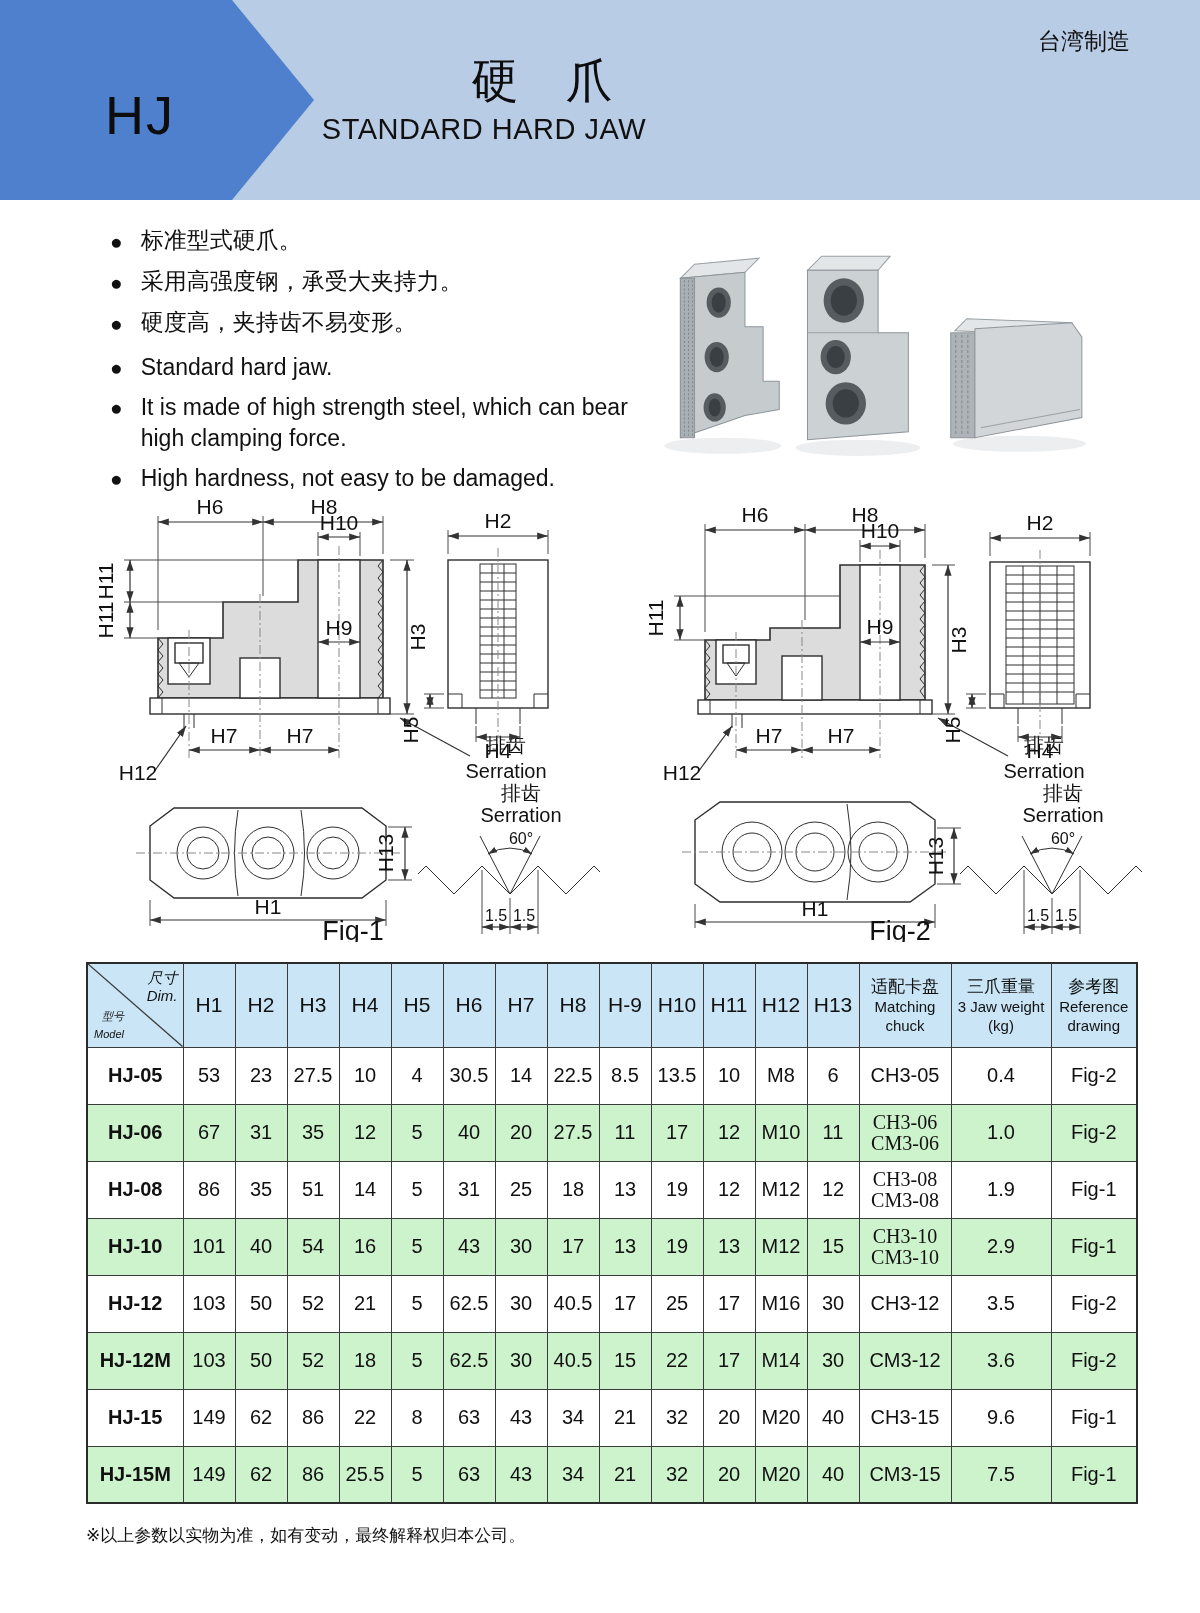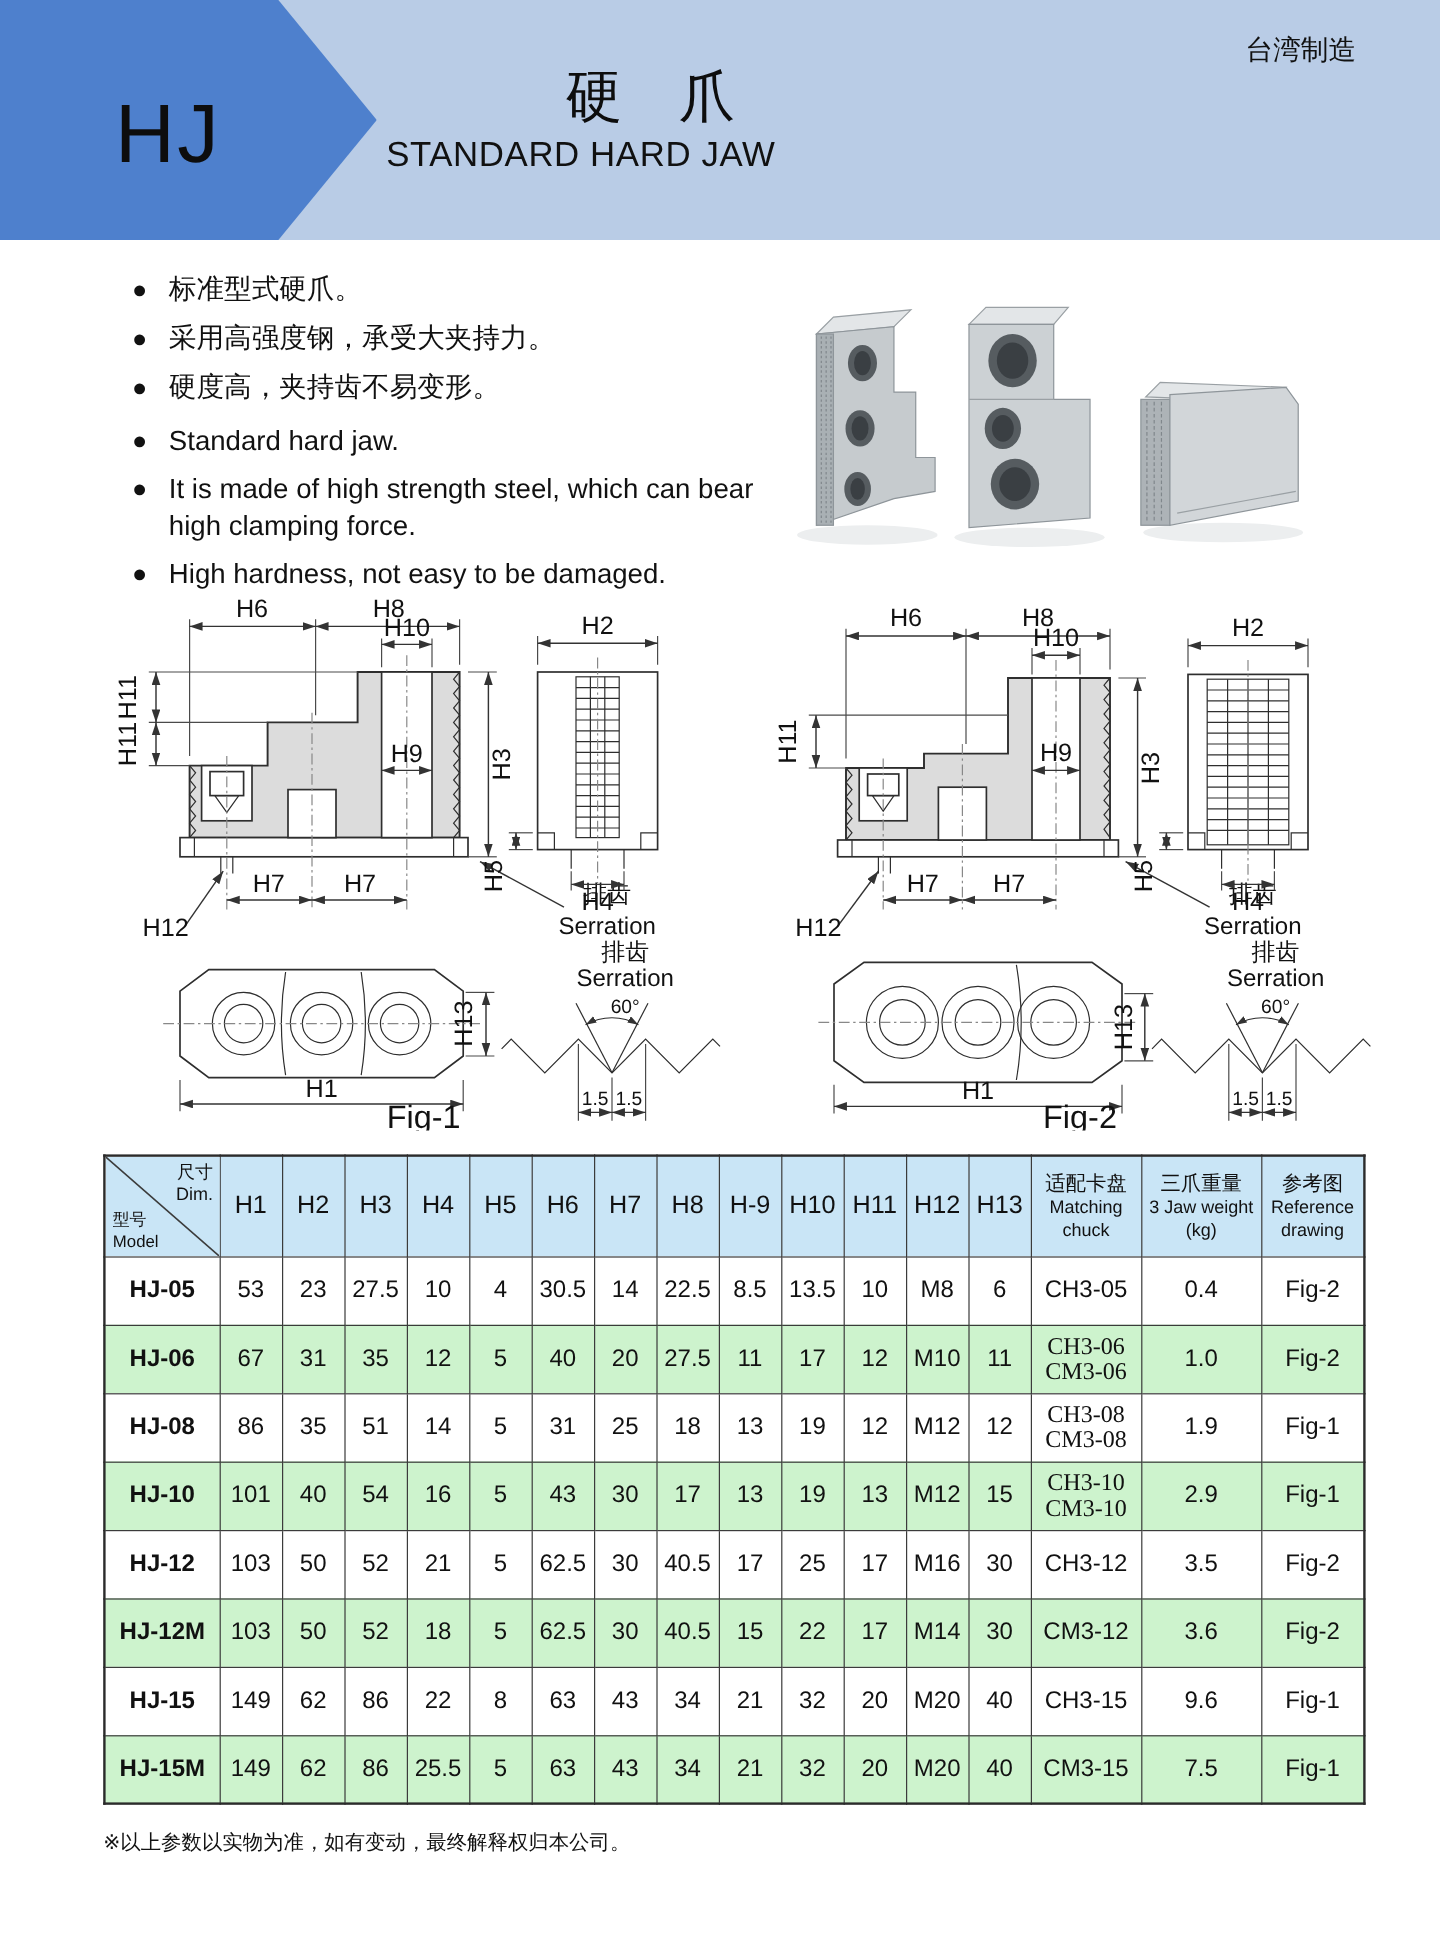--- a/index.html
+++ b/index.html
@@ -8,22 +8,22 @@
     position: relative;
     width: 1200px; height: 1613px;
     font-family: "Liberation Sans", "DejaVu Sans", sans-serif;
     color: #111;
     overflow: hidden;
   }
   
   .band { position:absolute; left:0; top:0; width:1200px; height:200px; background:#b9cce6; }
   .chev { position:absolute; left:0; top:0; width:314px; height:200px; background:#4e80cd;
           clip-path: polygon(0 0, 232px 0, 314px 100px, 232px 200px, 0 200px); }
-  .hj   { position:absolute; left:55px; top:72px; width:170px; text-align:center;
-          font-size:69px; font-weight:400; letter-spacing:2px; color:#0d0d0d; }
+  .hj   { position:absolute; left:55px; top:84px; width:170px; text-align:center;
+          font-size:54px; font-weight:400; letter-spacing:2px; color:#0d0d0d; }
   .title-cn { position:absolute; left:0; top:50px; width:1084px; text-align:center;
           font-size:47px; font-weight:400; color:#0d0d0d; }
   .title-en { position:absolute; left:0; top:113px; width:968px; text-align:center;
           font-size:29px; font-weight:500; letter-spacing:0.5px; }
   .made-in { position:absolute; right:70px; top:26px; font-size:23px; }
   
   .bullets { position:absolute; left:110px; font-size:23px; }
   .b-cn { top:226px; }
   .b-en { top:352px; width:560px; }
   .bullet-item { display:flex; align-items:flex-start; margin-bottom:9px; line-height:31px; }
@@ -53,24 +53,24 @@
   .dimh { font-size:21px; }
   .multi .cn { font-size:17px; line-height:21px; }
   .multi .en { font-size:15px; line-height:19px; }
   .spec tbody tr { height:57px; background:#fff; }
   .spec tbody tr.green { background:#cdf3cd; }
   .spec tbody tr.green th, .spec tbody tr.green td { background:#cdf3cd; }
   .spec tbody th { font-size:20px; font-weight:700; }
   .spec tbody td { font-size:20px; font-weight:400; }
   .spec tbody td.twoline { font-size:20px; line-height:21px;font-family:Liberation Serif, serif; }
   
-  .corner { position:relative; }
+  .corner { position:relative;font-style:italic; }
   .corner svg.diag { position:absolute; left:0; top:0; width:100%; height:100%; }
   .c-dim  { position:absolute; right:5px; top:5px; text-align:right; font-size:15px; line-height:18px; }
-  .c-model{ position:absolute; left:6px; bottom:4px; text-align:left; font-size:14px; line-height:18px;margin-top:20px; }
+  .c-model{ position:absolute; left:6px; bottom:4px; text-align:right; font-size:11px; line-height:18px;margin-top:20px; }
   
   .footnote { position:absolute; left:86px; top:1524px; font-size:17px; }
 </style>
 </head>
 <body>
 
 <div class="band">
   <div class="chev"></div>
   <div class="hj">HJ</div>
   <div class="title-cn">硬　爪</div>

